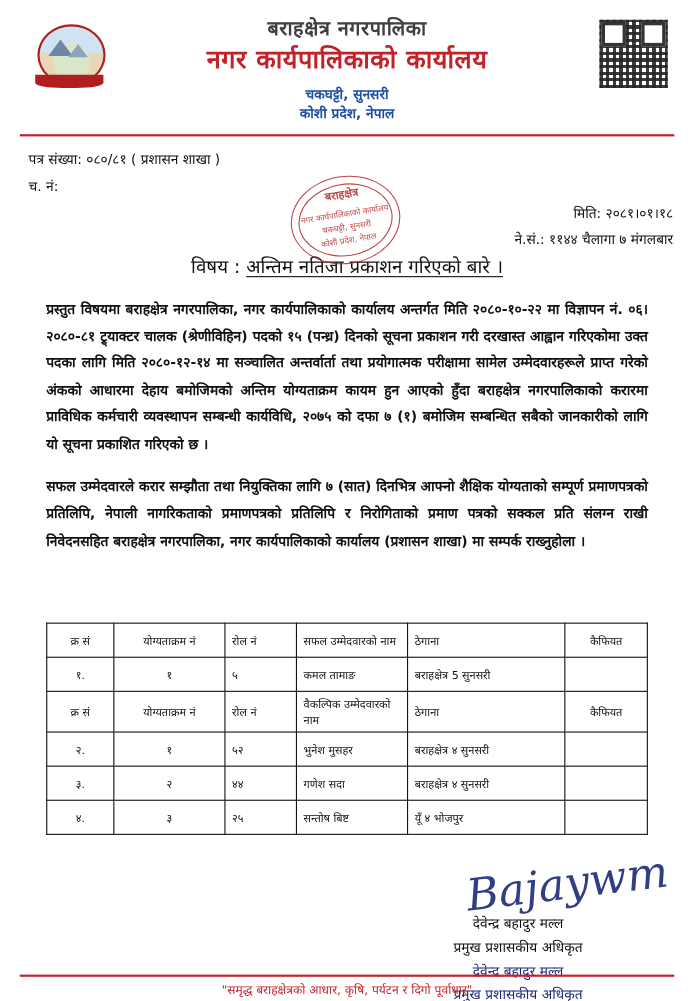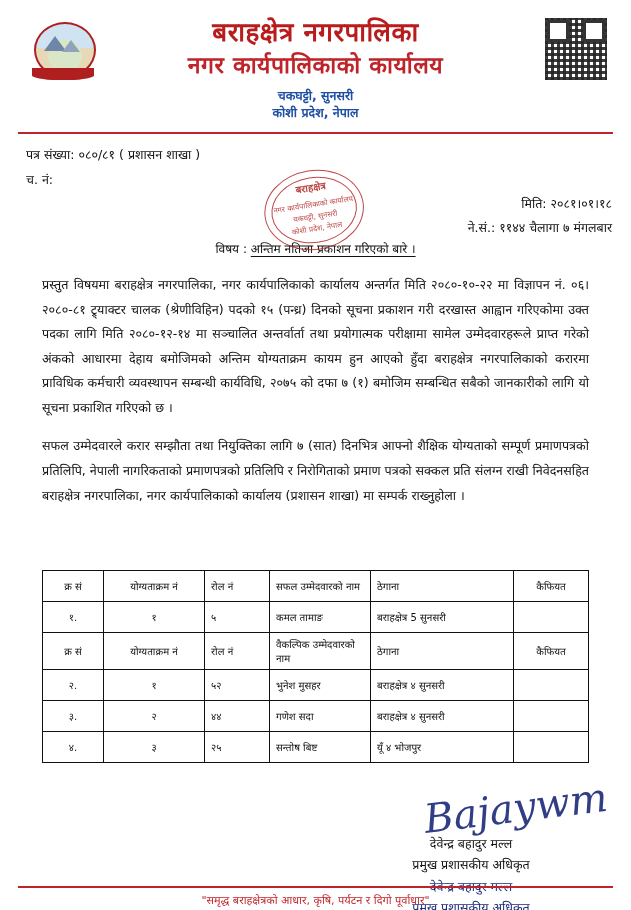--- a/index.html
+++ b/index.html
@@ -70,22 +70,22 @@
     background-blend-mode:multiply;
     opacity:.85;
   }
   .qr:before,.qr:after{
     content:"";position:absolute;width:16px;height:16px;
     border:3px solid #111;background:#fff;
   }
   .qr:before{left:2px;top:2px;}
   .qr:after{right:2px;top:2px;}
   .org-name{
-    font-size:26px;
-    color:#b91c1c;
+    font-size:18px;
+    color:#404040;
     font-weight:bold;
     letter-spacing:.5px;
     line-height:1.25;
     margin:2px 0 0 0;
   }
   .org-office{
     font-size:23px;
     color:#c0242b;
     font-weight:bold;
     letter-spacing:.5px;
@@ -141,31 +141,32 @@
     width:84px;height:64px;
     border:1px solid #b01f1f;
     border-radius:50%;
   }
   .stamp .t1{position:absolute;left:0;right:0;top:16px;font-size:10px;font-weight:bold;}
   .stamp .t2{position:absolute;left:0;right:0;top:34px;font-size:7.5px;}
   .stamp .t3{position:absolute;left:0;right:0;top:46px;font-size:7.5px;}
   .stamp .t4{position:absolute;left:0;right:0;top:58px;font-size:7.5px;}
   .subject{
     text-align:center;
-    font-size:12px;
+    font-size:17px;
     margin-top:2px;
     padding-bottom:2px;
   }
   .subject u{text-underline-offset:3px;}
   
   .body{
     padding:14px 42px 0 42px;
     font-size:12.6px;
     line-height:1.95;
     text-align:justify;
+    font-weight:bold;
   }
   .body p{margin:0 0 14px 0;}
   
   .tablewrap{padding:4px 42px 0 42px;}
   table{
     border-collapse:collapse;
     width:100%;
     font-size:10px;
     margin-top:44px;
   }

